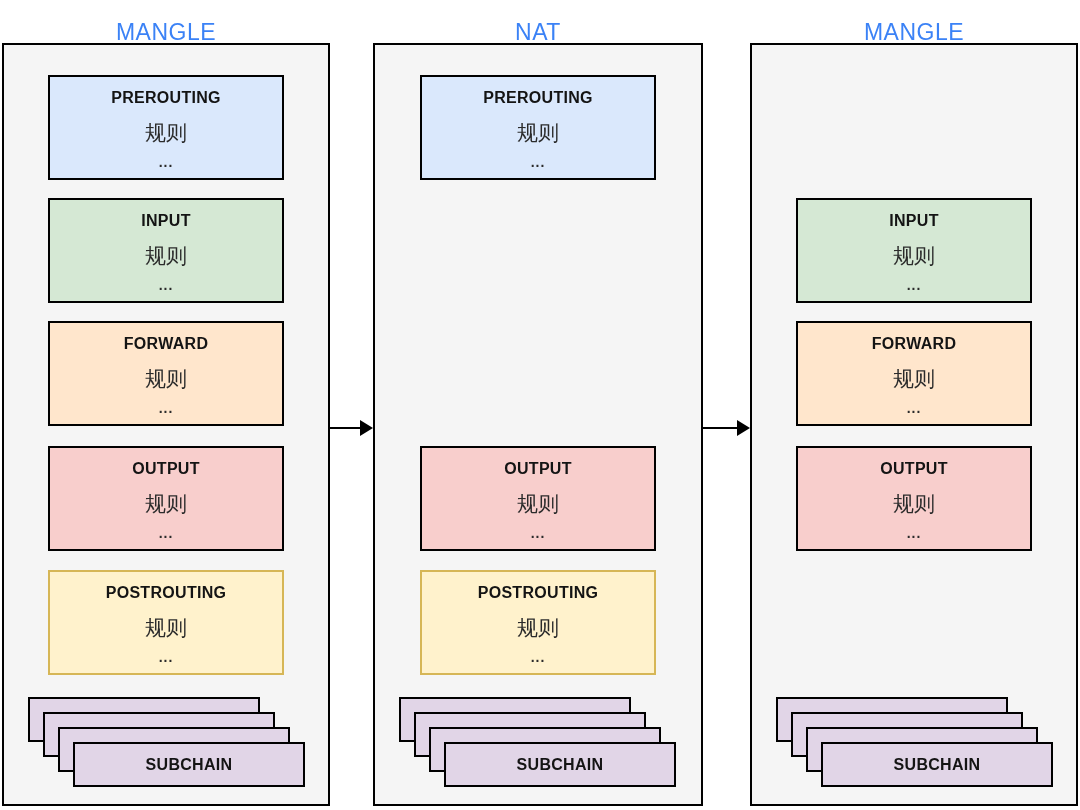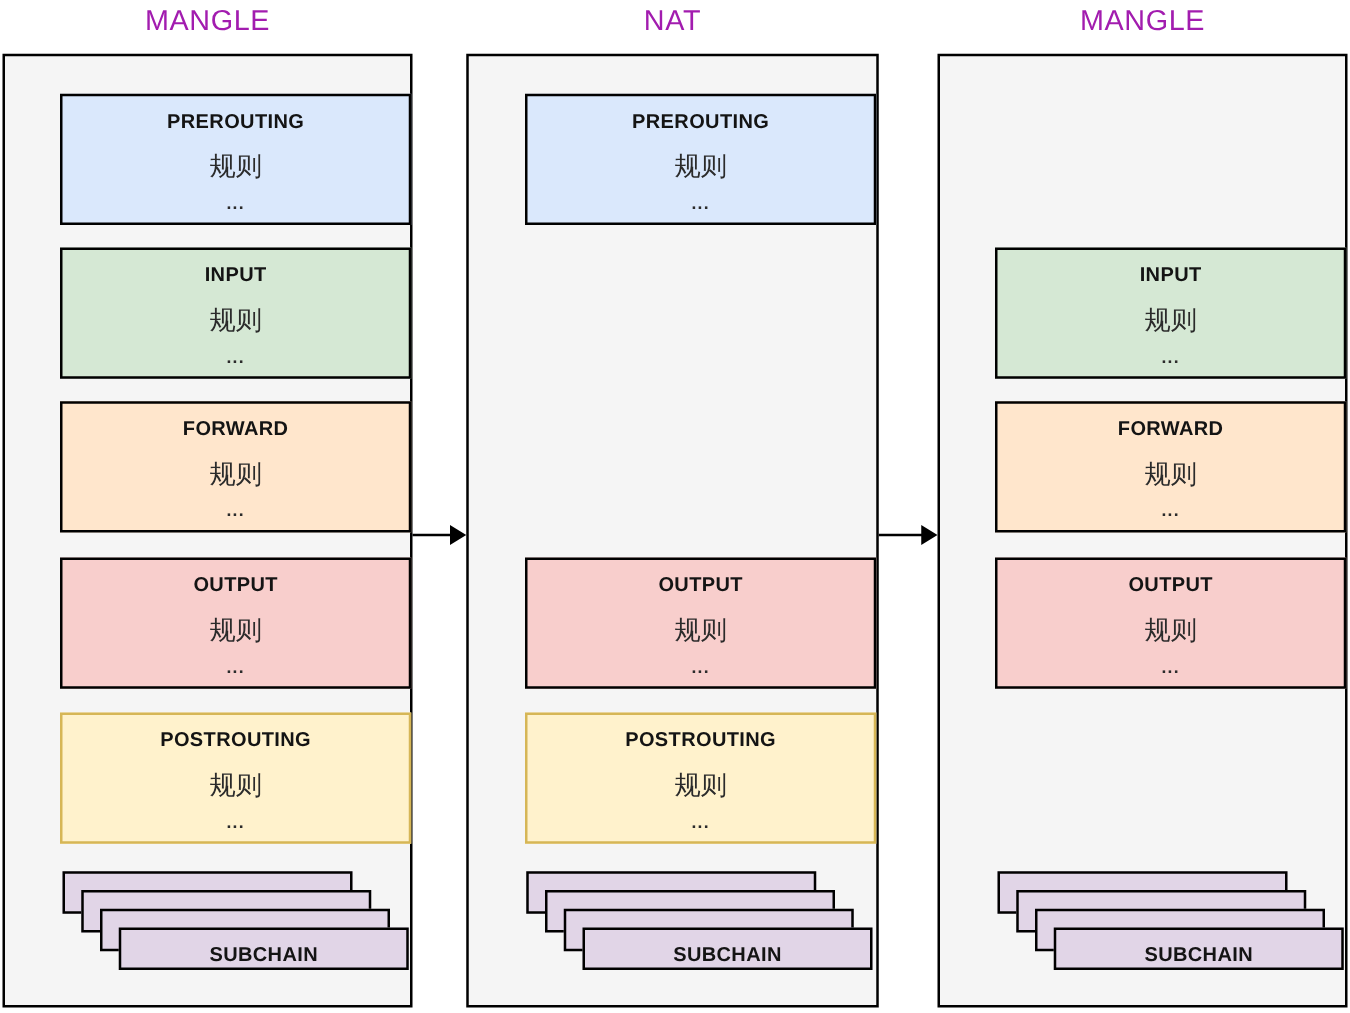--- a/index.html
+++ b/index.html
@@ -11,27 +11,27 @@
   .canvas {
     position: relative;
     width: 1080px;
     height: 810px;
     background: #ffffff;
     overflow: hidden;
   }
   
   .table-title {
     position: absolute;
-    top: 0;
+    top: 16px;
     height: 32px;
     line-height: 32px;
     text-align: center;
     font-size: 23px;
     font-weight: 400;
-    color: #a21caf;
+    color: #3b82f6;
     letter-spacing: 0.5px;
   }
   .title-0 { left: 2px;   width: 328px; }
   .title-1 { left: 373px; width: 330px; }
   .title-2 { left: 750px; width: 328px; }
 
   
   .panel {
     position: absolute;
     top: 43px;
@@ -41,21 +41,21 @@
     box-sizing: border-box;
   }
   .panel-0 { left: 2px;   width: 328px; }
   .panel-1 { left: 373px; width: 330px; }
   .panel-2 { left: 750px; width: 328px; }
 
   
   .chain-box {
     position: absolute;
     left: calc(50% - 118px);
-    width: 281px;
+    width: 236px;
     height: 105px;
     border: 2px solid #000000;
     box-sizing: border-box;
     display: flex;
     flex-direction: column;
     justify-content: space-evenly;
     align-items: center;
     text-align: left;
   }
   .chain-name {
@@ -73,27 +73,26 @@
     font-weight: 700;
     color: #2b2b2b;
     letter-spacing: 1px;
     line-height: 8px;
   }
 
   
   .subchain-layer {
     position: absolute;
     width: 232px;
-    height: 34px;
+    height: 45px;
     border: 2px solid #000000;
     box-sizing: border-box;
     display: flex;
-    align-items: flex-end;
+    align-items: center;
     justify-content: center;
-    margin-left: 22px;
   }
   .subchain-label {
     font-size: 16px;
     font-weight: 700;
     color: #141414;
     letter-spacing: 0.3px;
   }
 
   
   .flow-arrow {

